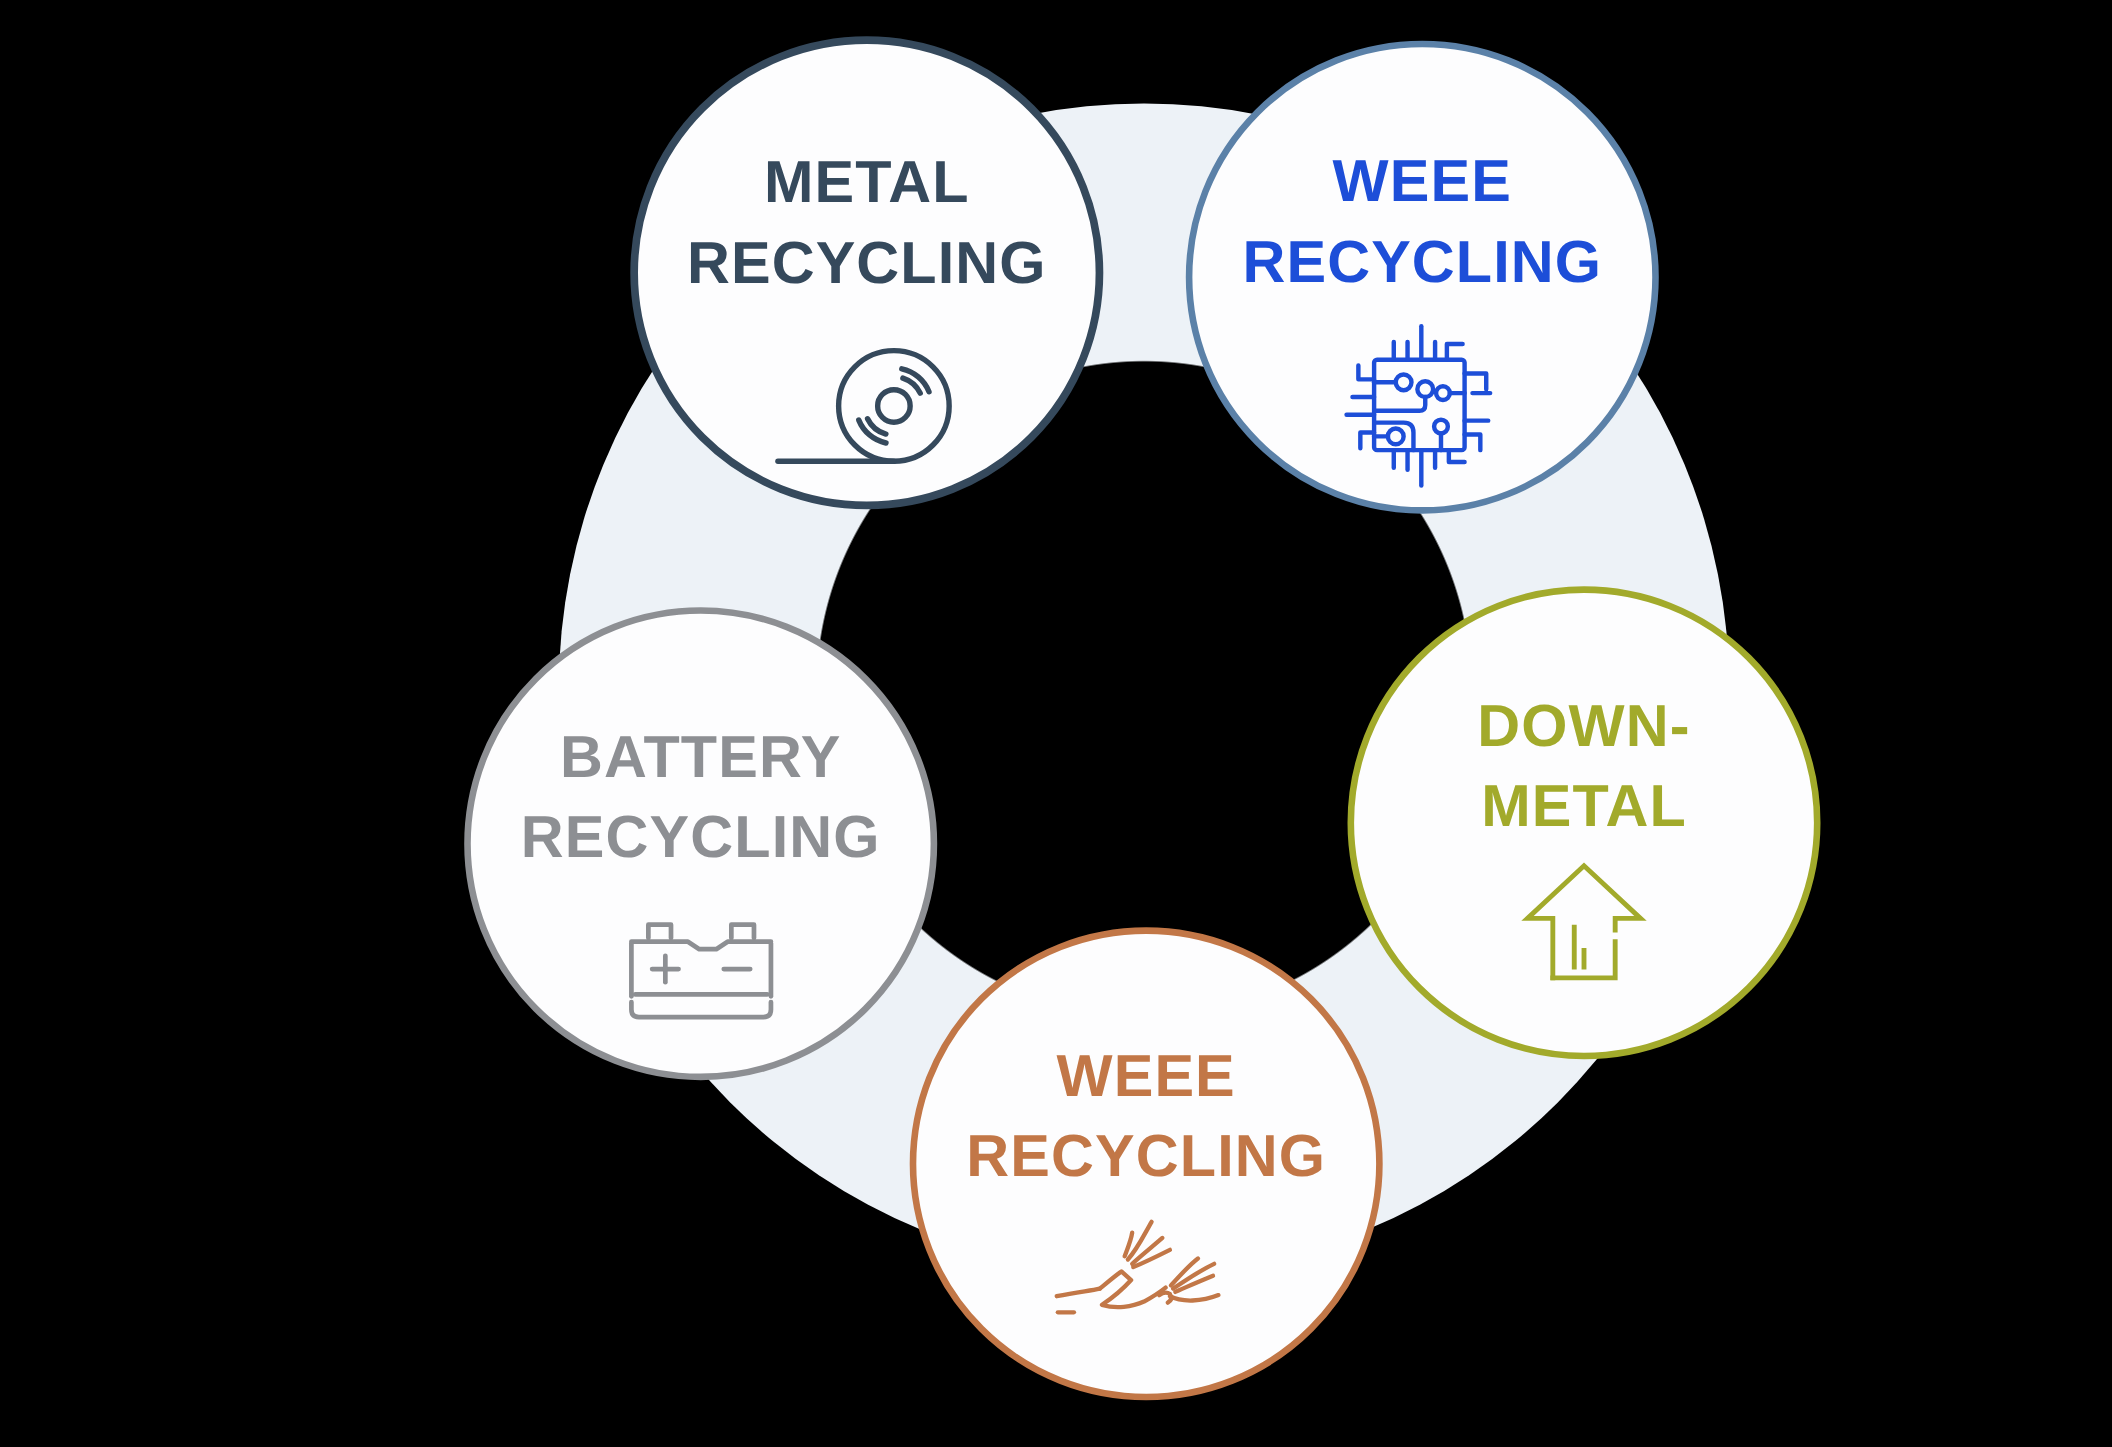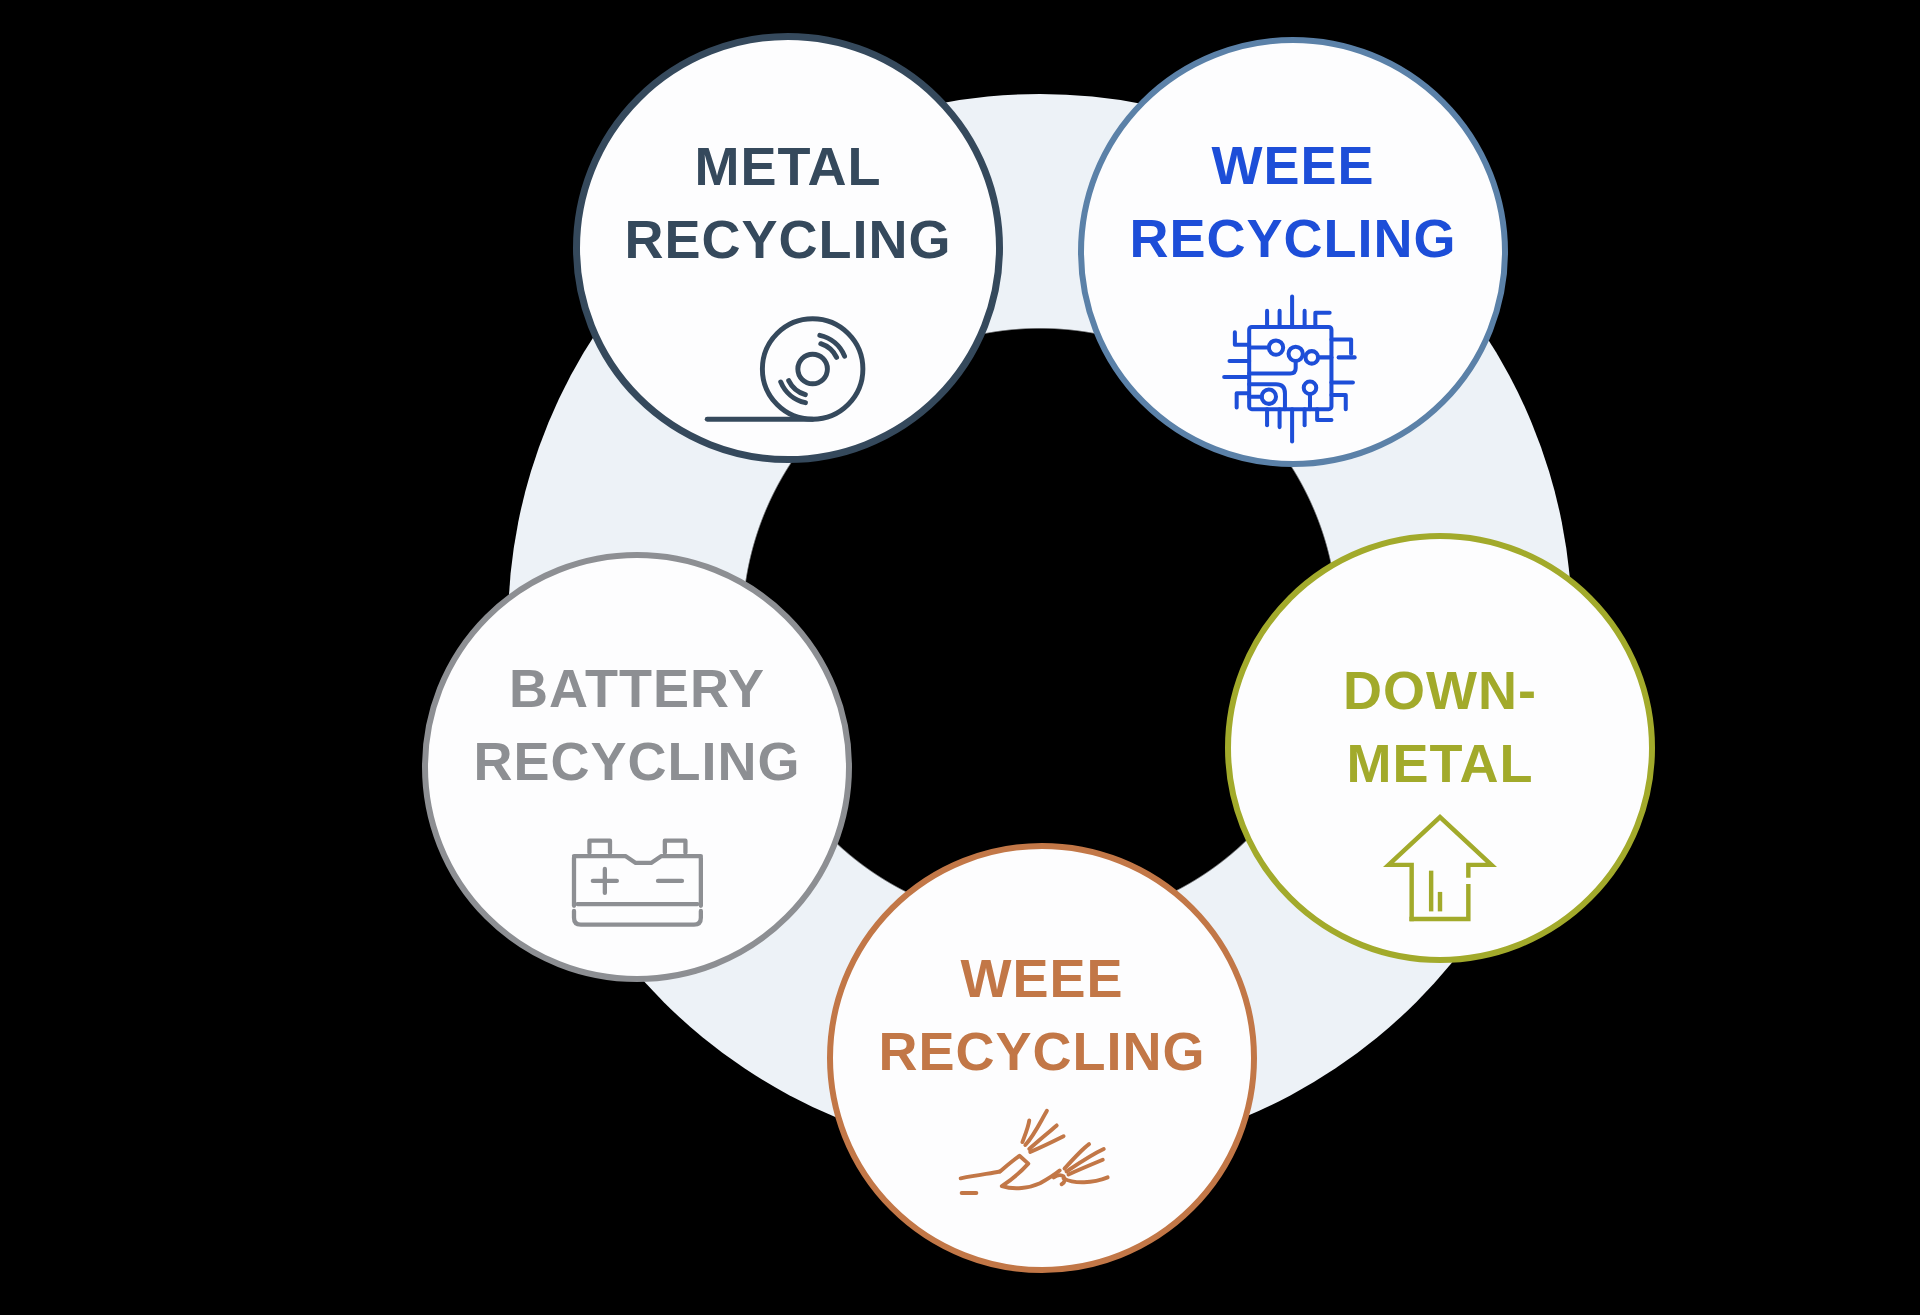--- a/index.html
+++ b/index.html
@@ -30,21 +30,21 @@
   }
   .node--metal{left:573px;top:33px;border-width:7px;}
   .node--weee{left:1078px;top:37px;}
   .node--battery{left:422px;top:552px;}
   .node--downstream{left:1225px;top:533px;}
   .node--cable{left:827px;top:843px;}
 
   .node--metal{padding-top:90px;}
   .node--weee{padding-top:86px;}
   .node--battery{padding-top:94px;}
-  .node--downstream{padding-top:85px;justify-content:center;}
+  .node--downstream{padding-top:85px;}
   .node--cable{padding-top:93px;}
 
   .node-title{
     text-align:center;
     font-size:54px;
     line-height:73px;
     letter-spacing:1px;
     white-space:nowrap;
   }
   .node-title .l1{font-weight:700;display:block;}

